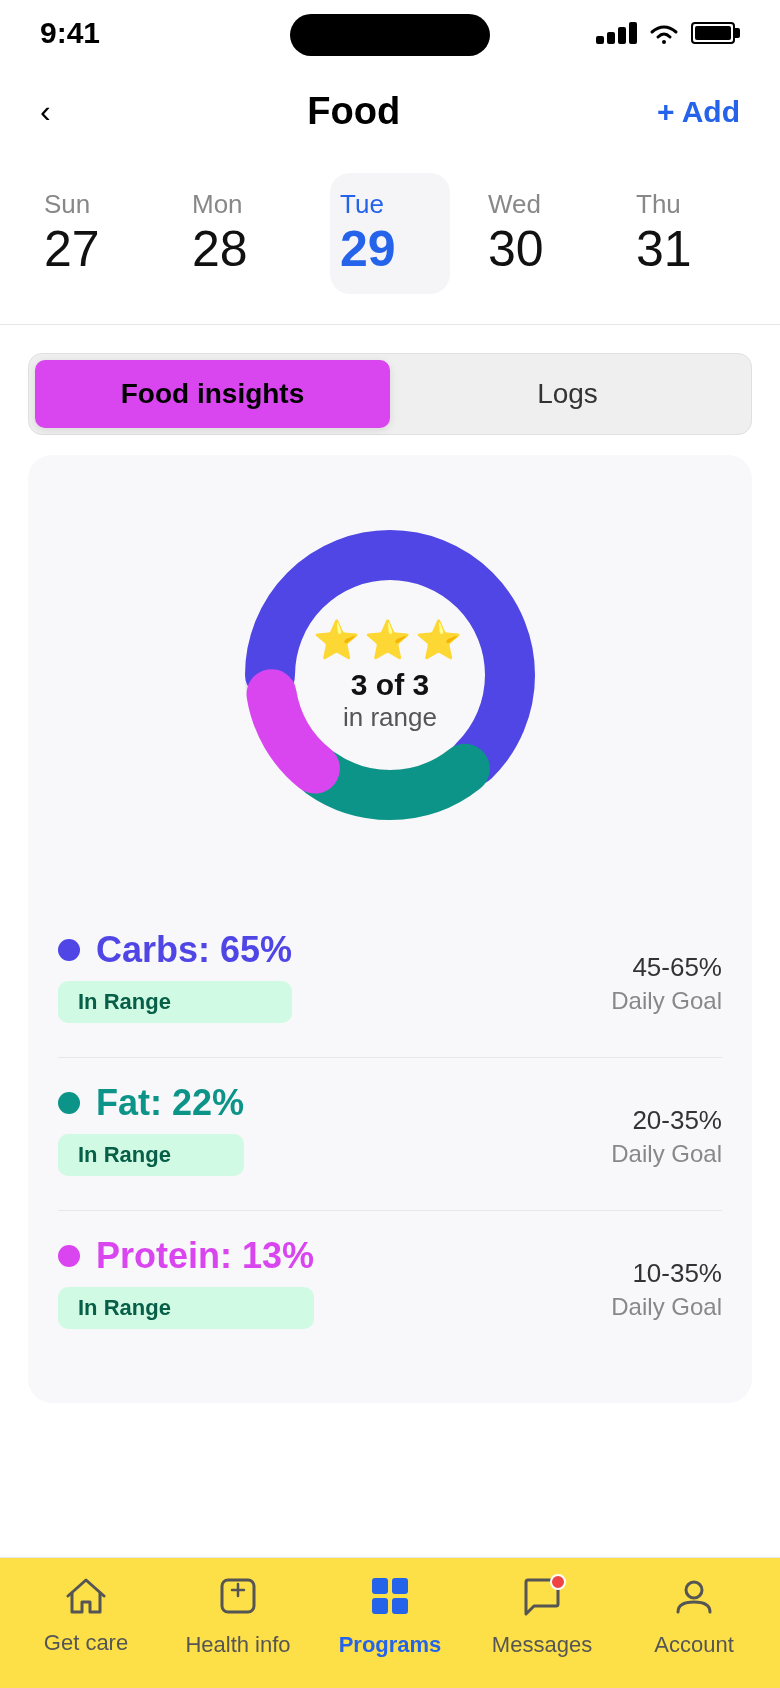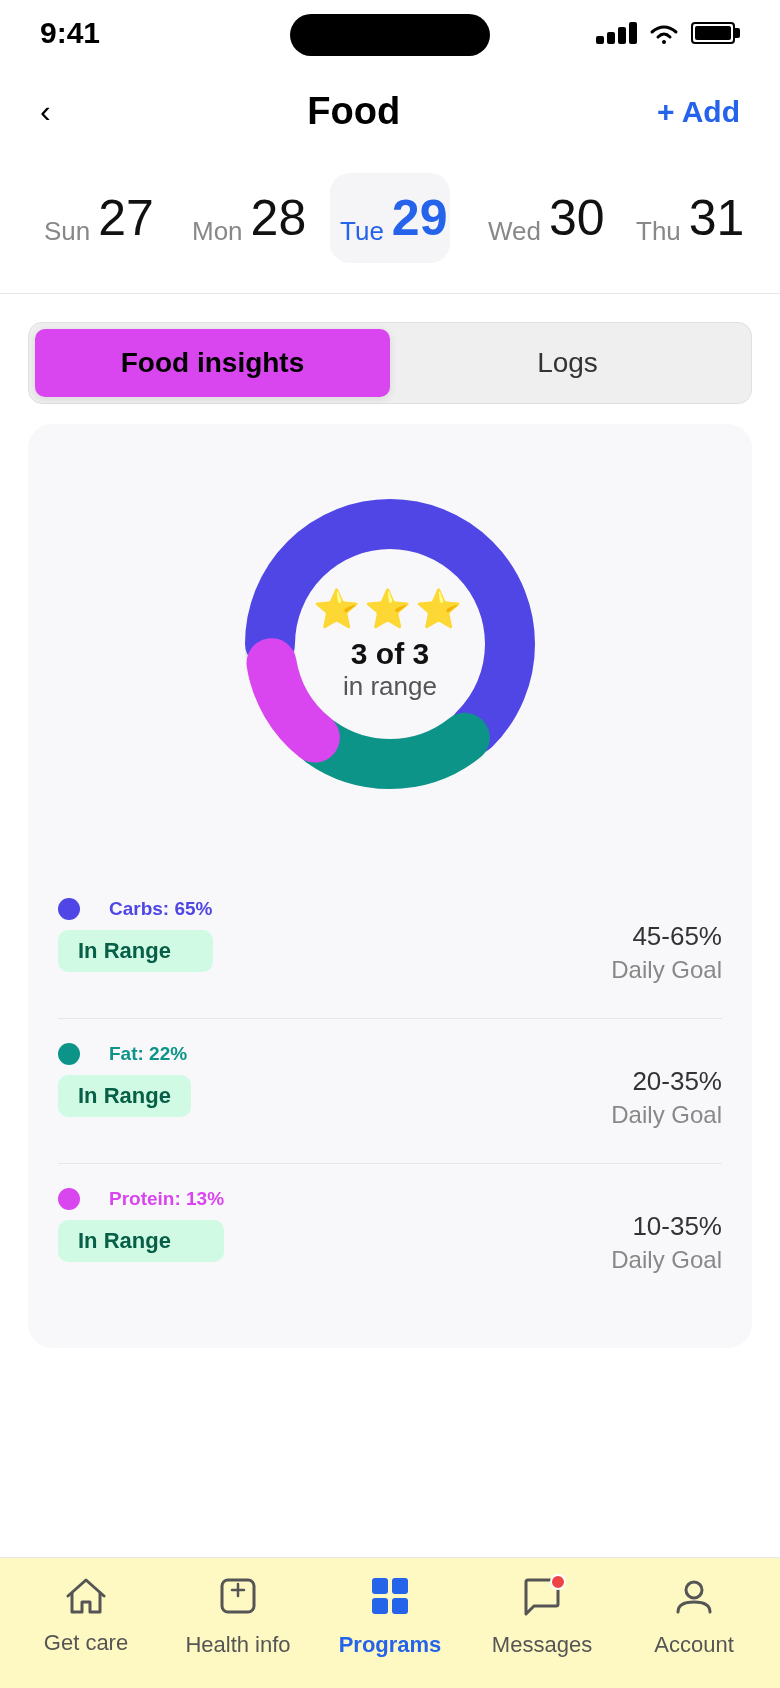--- a/index.html
+++ b/index.html
@@ -70,23 +70,22 @@
 
     
     .calendar-strip {
       display: flex;
       justify-content: space-around;
       align-items: center;
       padding: 20px 20px 30px 20px;
     }
     .calendar-day {
       display: flex;
-      flex-direction: row;
-      align-items: flex-end;
-      gap: 8px;
+      flex-direction: column;
+      align-items: flex-start;
       width: 120px;
       padding: 16px 10px;
       border-radius: 20px;
       cursor: pointer;
     }
     .calendar-day.selected {
       background: #f5f5f7;
     }
     .day-name {
       font-size: 26px;
@@ -196,22 +195,22 @@
       margin-bottom: 10px;
     }
     .macro-left {
       display: flex;
       flex-direction: column;
       gap: 10px;
     }
     .macro-title {
       display: flex;
       align-items: center;
-      gap: 29px;
-      font-size: 19px;
+      gap: 16px;
+      font-size: 36px;
       font-weight: 700;
     }
     .macro-dot {
       width: 22px;
       height: 22px;
       border-radius: 50%;
       display: inline-block;
     }
     .macro-right {
       text-align: right;
@@ -236,21 +235,21 @@
       padding: 8px 20px;
       border-radius: 10px;
     }
 
     
     .bottom-nav {
       position: fixed;
       bottom: 0;
       left: 0;
       width: 780px;
-      background: #fef9c3;
+      background: #fde047;
       border-top: 1px solid #e5e7eb;
       display: flex;
       justify-content: space-around;
       align-items: center;
       padding: 18px 10px 30px 10px;
       z-index: 100;
     }
     .nav-item {
       display: flex;
       flex-direction: column;

